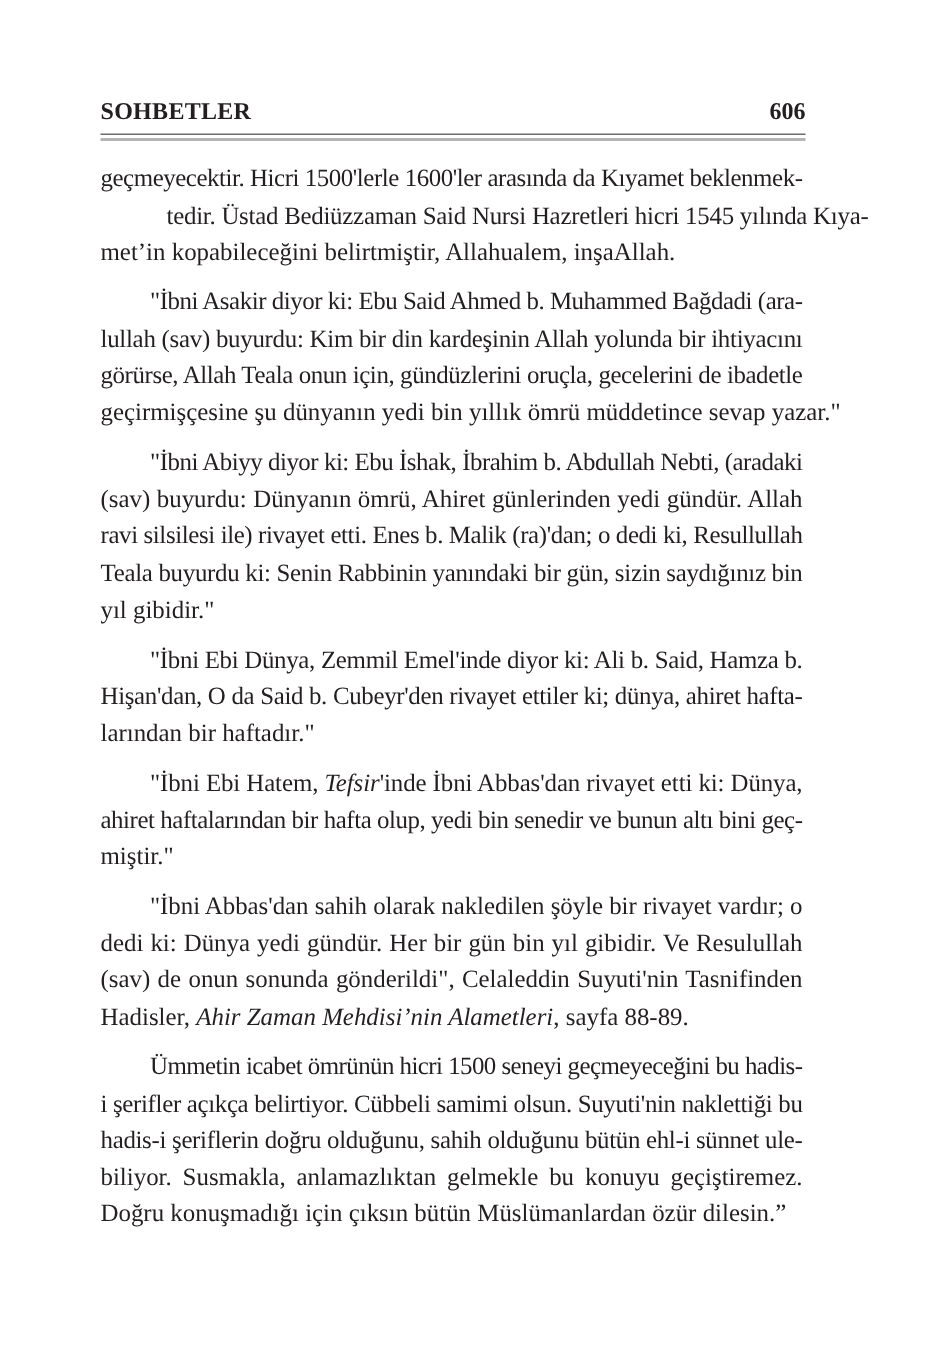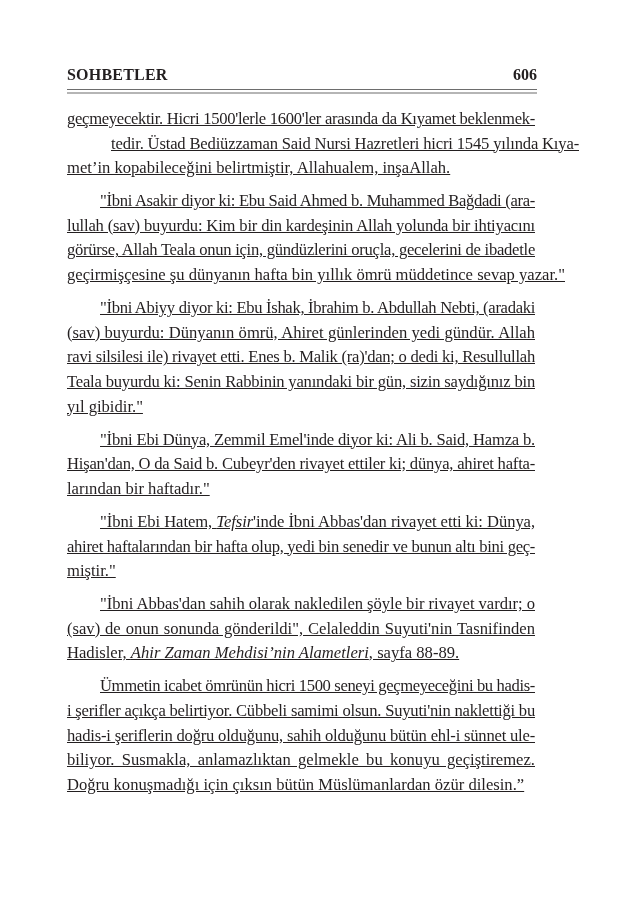--- a/index.html
+++ b/index.html
@@ -7,21 +7,21 @@
          font-family: "Liberation Serif", "DejaVu Serif", serif; color: #231f20; }
   .header { position: absolute; left: 67px; top: 66px; width: 470px; height: 22px; }
   .header .title { position: absolute; left: 0; top: 0; font-weight: bold; font-size: 16px; letter-spacing: 0.2px; }
   .header .pagenum { position: absolute; right: 0; top: 0; font-weight: bold; font-size: 16px; }
   .rule { position: absolute; left: 67px; top: 89px; width: 470px; height: 0;
           border-top: 1.5px solid #6d6d6d; }
   .rule2 { position: absolute; left: 67px; top: 92px; width: 470px; height: 0;
           border-top: 2px solid #b5b5b5; }
   .body { position: absolute; left: 67px; top: 107px; width: 468px; font-size: 16.6px; }
   .para { margin: 0 0 8.5px 0; }
-  .line { display: block; height: 24.6px; line-height: 24.6px; text-align: justify; text-align-last: justify; white-space: nowrap; text-decoration: underline; }
+  .line { display: block; height: 24.6px; line-height: 24.6px; text-align: justify; text-align-last: justify; white-space: nowrap; }
   .line.last { text-align-last: left; }
   .line.indent { padding-left: 33px; }
   i { font-style: italic; }
 </style>
 </head>
 <body>
 
 <div class="header">
   <span class="title">SOHBETLER</span>
   <span class="pagenum">606</span>
@@ -34,21 +34,21 @@
   <div class="para">
     <span class="line" style="white-space: nowrap; letter-spacing: -0.293574px;">geçmeyecektir. Hicri 1500'lerle 1600'ler arasında da Kıyamet beklenmek-</span>
     <span class="line" style="white-space: nowrap; letter-spacing: -0.171435px; margin-left: 44px;">tedir. Üstad Bediüzzaman Said Nursi Hazretleri hicri 1545 yılında Kıya-</span>
     <span class="line last" style="white-space: nowrap;">met’in kopabileceğini belirtmiştir, Allahualem, inşaAllah.</span>
   </div>
 
   <div class="para">
     <span class="line indent" style="white-space: nowrap; letter-spacing: -0.305804px;">"İbni Asakir diyor ki: Ebu Said Ahmed b. Muhammed Bağdadi (ara-</span>
     <span class="line" style="white-space: nowrap; letter-spacing: -0.180009px;">lullah (sav) buyurdu: Kim bir din kardeşinin Allah yolunda bir ihtiyacını</span>
     <span class="line" style="white-space: nowrap; letter-spacing: -0.265px;">görürse, Allah Teala onun için, gündüzlerini oruçla, gecelerini de ibadetle</span>
-    <span class="line last" style="white-space: nowrap;">geçirmişçesine şu dünyanın hafta bin yıllık ömrü müddetince sevap yazar."</span>
+    <span class="line last" style="white-space: nowrap;">geçirmişçesine şu dünyanın yedi bin yıllık ömrü müddetince sevap yazar."</span>
   </div>
 
   <div class="para">
     <span class="line indent" style="white-space: nowrap; letter-spacing: -0.310432px;">"İbni Abiyy diyor ki: Ebu İshak, İbrahim b. Abdullah Nebti, (aradaki</span>
     <span class="line" style="white-space: nowrap;">(sav) buyurdu: Dünyanın ömrü, Ahiret günlerinden yedi gündür. Allah</span>
     <span class="line" style="white-space: nowrap; letter-spacing: -0.253125px;">ravi silsilesi ile) rivayet etti. Enes b. Malik (ra)'dan; o dedi ki, Resullullah</span>
     <span class="line" style="white-space: nowrap; letter-spacing: -0.198568px;">Teala buyurdu ki: Senin Rabbinin yanındaki bir gün, sizin saydığınız bin</span>
     <span class="line last" style="white-space: nowrap;">yıl gibidir."</span>
   </div>
 
@@ -59,20 +59,21 @@
   </div>
 
   <div class="para">
     <span class="line indent" style="white-space: nowrap; letter-spacing: -0.0655317px;"><span>"İbni Ebi Hatem, </span><i>Tefsir</i><span>'inde İbni Abbas'dan rivayet etti ki: Dünya,</span></span>
     <span class="line" style="white-space: nowrap; letter-spacing: -0.295252px;">ahiret haftalarından bir hafta olup, yedi bin senedir ve bunun altı bini geç-</span>
     <span class="line last" style="white-space: nowrap;">miştir."</span>
   </div>
 
   <div class="para">
     <span class="line indent" style="white-space: nowrap; letter-spacing: -0.0289179px;">"İbni Abbas'dan sahih olarak nakledilen şöyle bir rivayet vardır; o</span>
+    <span class="line" style="white-space: nowrap;">dedi ki: Dünya yedi gündür. Her bir gün bin yıl gibidir. Ve Resulullah</span>
     <span class="line" style="white-space: nowrap;">(sav) de onun sonunda gönderildi", Celaleddin Suyuti'nin Tasnifinden</span>
     <span class="line last" style="white-space: nowrap;"><span>Hadisler, </span><i>Ahir Zaman Mehdisi’nin Alametleri</i><span>, sayfa 88-89.</span></span>
   </div>
 
   <div class="para">
     <span class="line indent" style="white-space: nowrap; letter-spacing: -0.360107px;">Ümmetin icabet ömrünün hicri 1500 seneyi geçmeyeceğini bu hadis-</span>
     <span class="line" style="white-space: nowrap; letter-spacing: -0.218339px;">i şerifler açıkça belirtiyor. Cübbeli samimi olsun. Suyuti'nin naklettiği bu</span>
     <span class="line" style="white-space: nowrap; letter-spacing: -0.205479px;">hadis-i şeriflerin doğru olduğunu, sahih olduğunu bütün ehl-i sünnet ule-</span>
     <span class="line" style="white-space: nowrap;">biliyor. Susmakla, anlamazlıktan gelmekle bu konuyu geçiştiremez.</span>
     <span class="line last" style="white-space: nowrap;">Doğru konuşmadığı için çıksın bütün Müslümanlardan özür dilesin.”</span>

